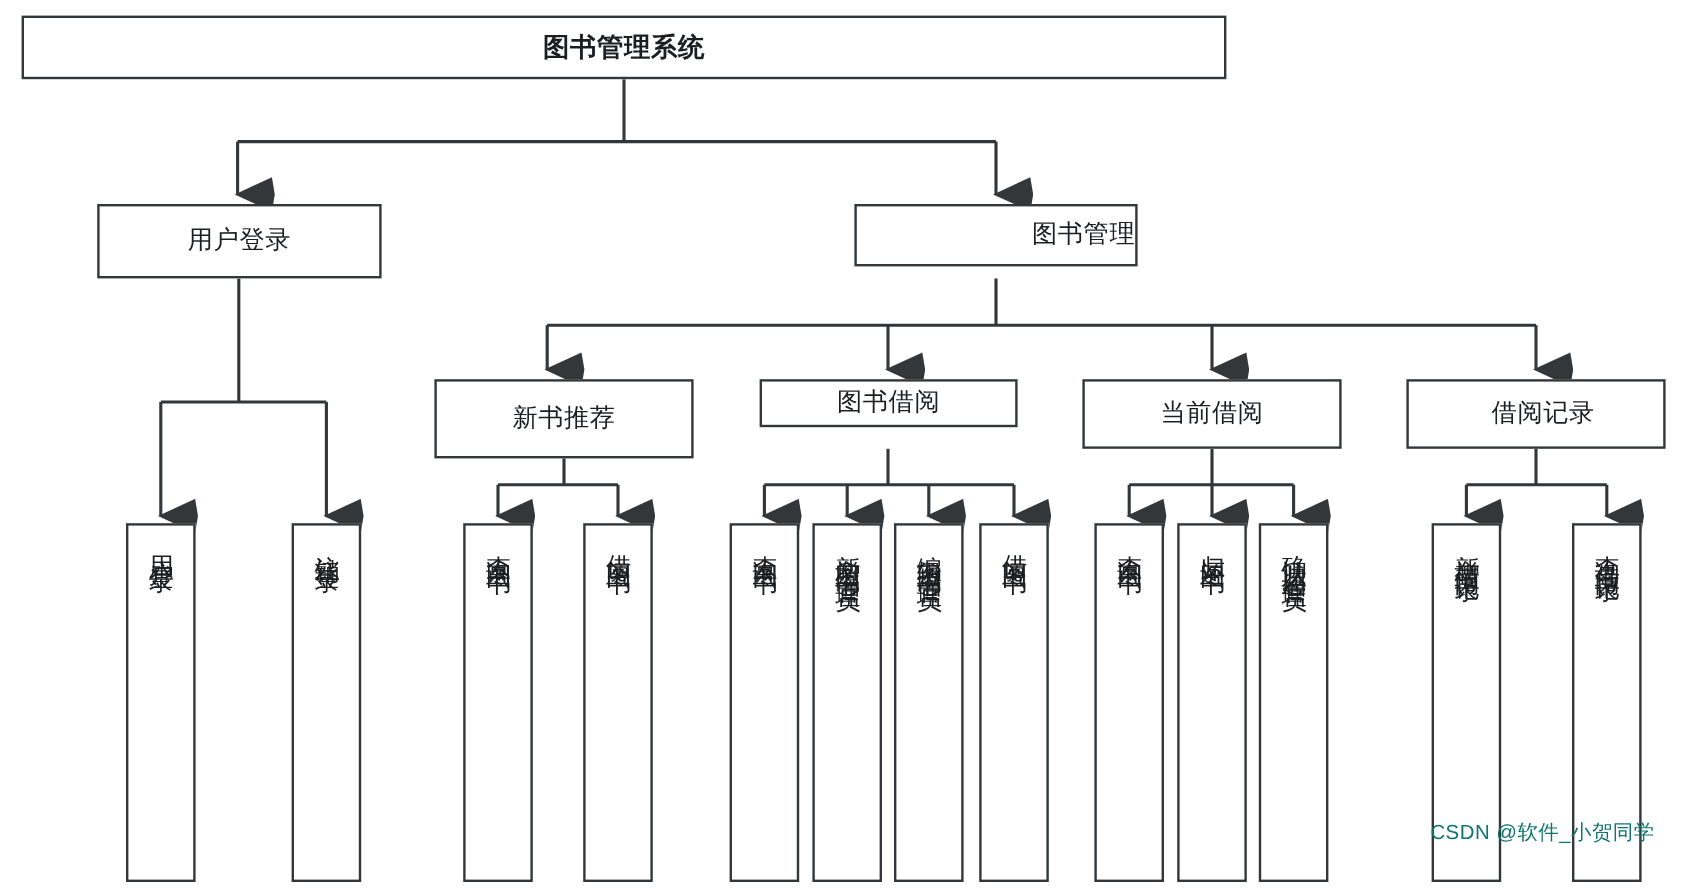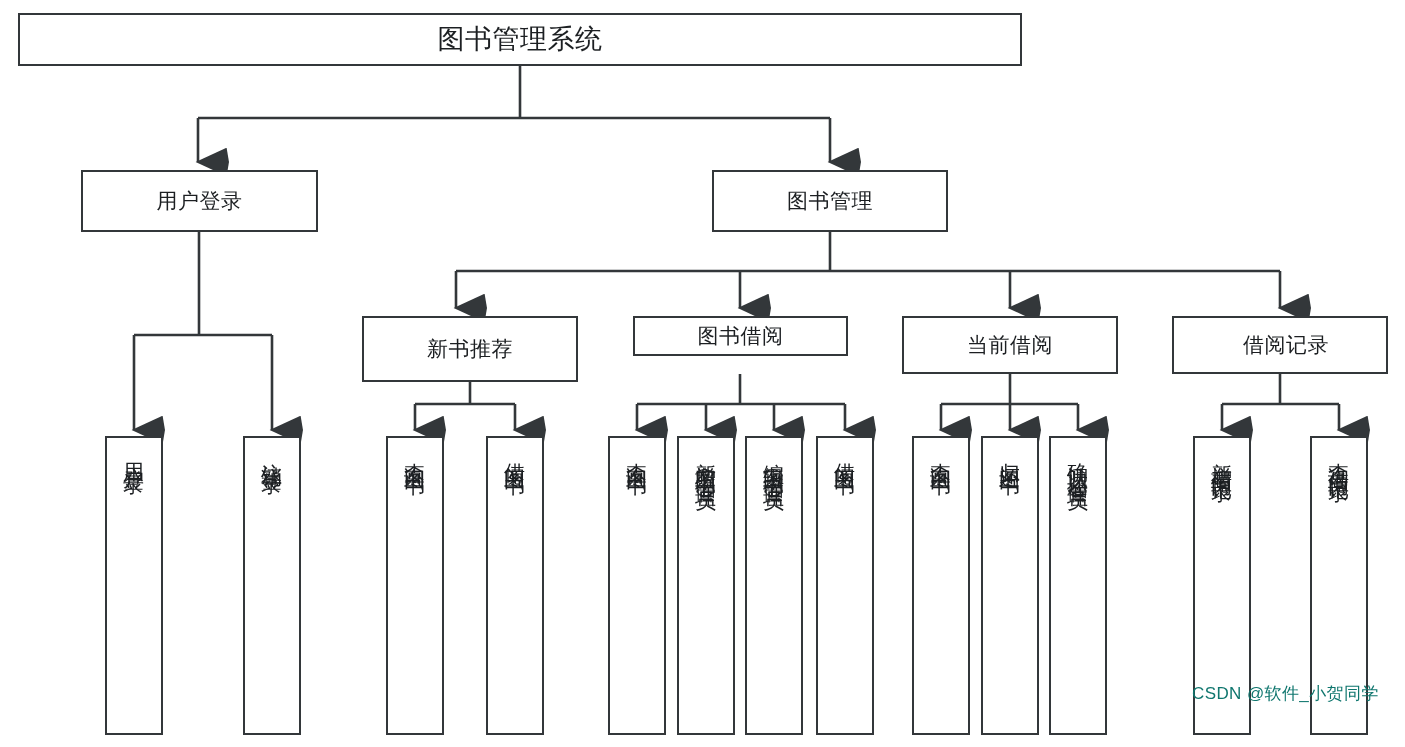--- a/index.html
+++ b/index.html
@@ -42,21 +42,22 @@
     text-align: center;
     letter-spacing: 0.5px;
     line-height: 1.15;
     white-space: nowrap;
   }
   
   .node.horizontal .node-label {
     font-size: 21px;
   }
   .node.root .node-label {
-    font-size: 27px;
+    font-size: 22px;
+    font-weight: bold;
   }
   
   .node.vertical {
     align-items: flex-start;
     justify-content: center;
     padding-top: 8px;
   }
   .node.vertical .node-label {
     writing-mode: vertical-rl;
     text-orientation: upright;
@@ -134,21 +135,21 @@
     </g>
   </svg>
 
   <div class="node horizontal root" style="left:18px; top:13px; width:1004px; height:53px;">
     <span class="node-label">图书管理系统</span>
   </div>
 
   <div class="node horizontal" style="left:81px; top:170px; width:237px; height:62px;">
     <span class="node-label">用户登录</span>
   </div>
-  <div class="node horizontal" style="left:712px; top:170px; width:236px; height:62px;">
+  <div class="node horizontal" style="left:712px; top:170px; width:236px; height:52px;justify-content:flex-end;">
     <span class="node-label">图书管理</span>
   </div>
 
   <div class="node horizontal" style="left:362px; top:316px; width:216px; height:66px;">
     <span class="node-label">新书推荐</span>
   </div>
   <div class="node horizontal" style="left:633px; top:316px; width:215px; height:40px;">
     <span class="node-label">图书借阅</span>
   </div>
   <div class="node horizontal" style="left:902px; top:316px; width:216px; height:58px;">

